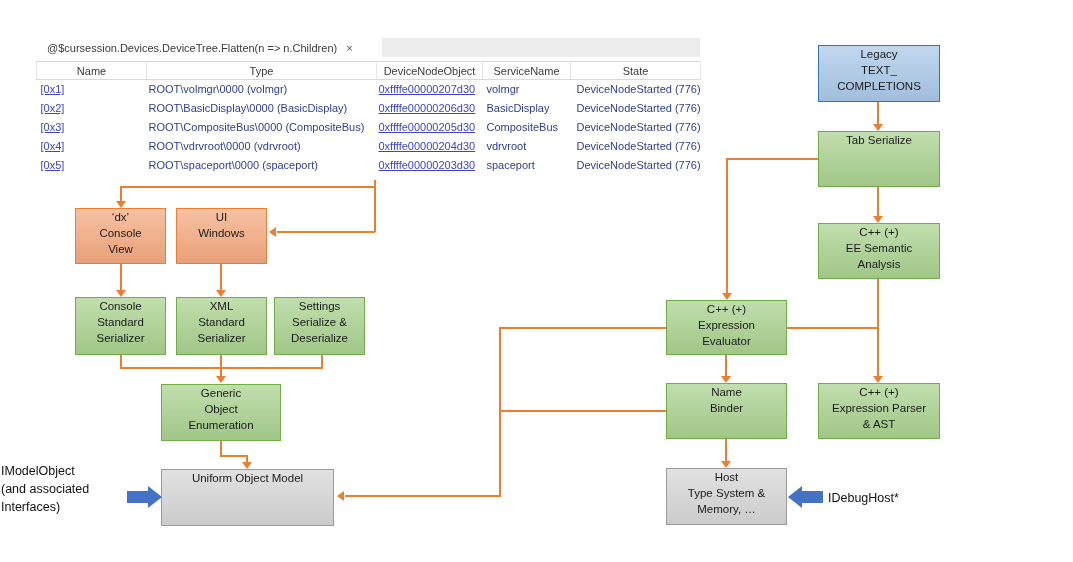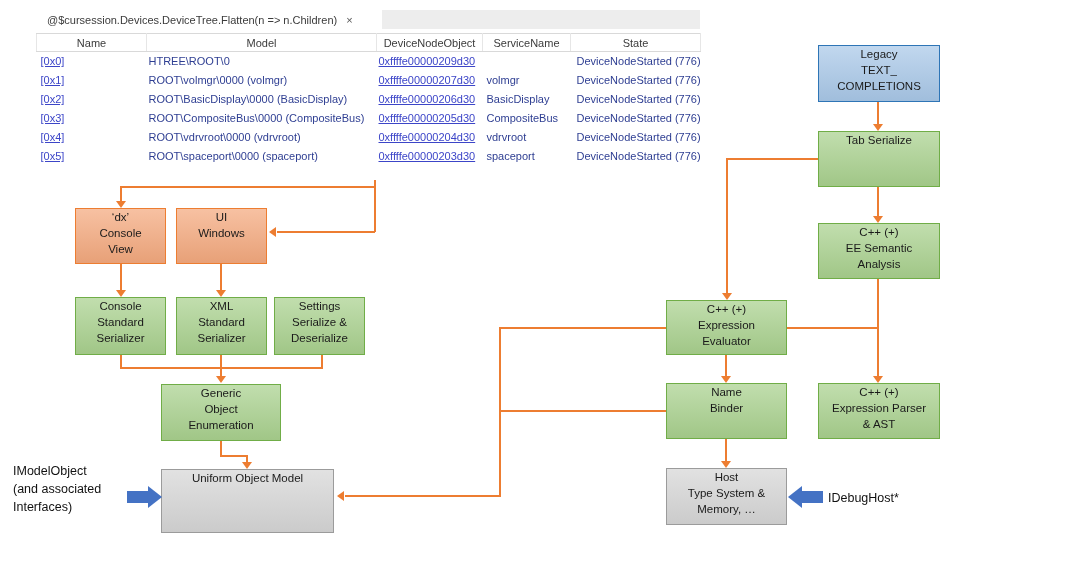--- a/index.html
+++ b/index.html
@@ -1,21 +1,21 @@
 <!DOCTYPE html>
 <html style="--connector-orange: #ED7D31; --box-green-fill: #A9D18E; --box-green-border: #70AD47; --box-orange-fill: #F4A97E; --box-orange-border: #ED7D31; --box-blue-fill: #A9C8E8; --box-blue-border: #2E75B6; --box-gray-fill: #D6D6D6; --box-gray-border: #9B9B9B; --block-arrow-blue: #4472C4; --link-blue: #3C45C8; --value-navy: #2E3E92; --header-text: #3B3B3B; --tab-strip-bg: #EDEDED; --grid-border: #D9D9D9;"><head>
 <meta charset="utf-8">
 <style>
   * { margin:0; padding:0; box-sizing:border-box; }
   html,body { background:#fff; }
   body { font-family:"Liberation Sans", sans-serif; }
   #stage { position:relative; width:1073px; height:562px; background:#fff; overflow:hidden; }
 
   
-  #grid-wrap { position:absolute; left:36px; top:10px; width:664px; }
+  #grid-wrap { position:absolute; left:36px; top:38px; width:664px; }
   #tab-strip { height:19px; background:var(--tab-strip-bg,#EDEDED); display:flex; align-items:stretch; }
   #query-tab { background:#fff; width:346px; display:flex; align-items:center; padding:0 8px 0 11px;
                font-size:11px; color:var(--header-text,#3B3B3B); white-space:nowrap; overflow:hidden; }
   #query-tab .close { margin-left:9px; font-size:11px; color:#555; cursor:default; }
   #device-table { border-collapse:collapse; width:664px; margin-top:4px; table-layout:fixed; }
   #device-table col.c-name  { width:110px; }
   #device-table col.c-value { width:230px; }
   #device-table col.c-dno   { width:106px; }
   #device-table col.c-svc   { width:88px;  }
   #device-table col.c-state { width:130px; }
@@ -46,39 +46,39 @@
   #box-parser        { left:818px; top:383px; width:122px; height:56px; }
   #box-evaluator     { left:666px; top:300px; width:121px; height:55px; }
   #box-binder        { left:666px; top:383px; width:121px; height:56px; }
   #box-host          { left:666px; top:468px; width:121px; height:57px; }
   #box-dx            { left:75px;  top:208px; width:91px;  height:56px; }
   #box-uiwin         { left:176px; top:208px; width:91px;  height:56px; }
   #box-conser        { left:75px;  top:297px; width:91px;  height:58px; }
   #box-xmlser        { left:176px; top:297px; width:91px;  height:58px; }
   #box-setser        { left:274px; top:297px; width:91px;  height:58px; }
   #box-generic       { left:161px; top:384px; width:120px; height:57px; }
-  #box-uom           { left:161px; top:469px; width:173px; height:64px; }
+  #box-uom           { left:161px; top:469px; width:173px; height:57px; }
 
   
   .cn { position:absolute; background:var(--connector-orange,#ED7D31); }
   .ah { position:absolute; width:0; height:0; }
   .ah.down { border-left:5px solid transparent; border-right:5px solid transparent;
              border-top:7px solid var(--connector-orange,#ED7D31); }
   .ah.left { border-top:5px solid transparent; border-bottom:5px solid transparent;
              border-right:7px solid var(--connector-orange,#ED7D31); }
 
   
   .ba-body { position:absolute; height:12px; width:21px; background:var(--block-arrow-blue,#4472C4); }
   .ba-head { position:absolute; width:0; height:0; border-top:11px solid transparent; border-bottom:11px solid transparent; }
   .ba-head.right { border-left:14px solid var(--block-arrow-blue,#4472C4); }
   .ba-head.left  { border-right:14px solid var(--block-arrow-blue,#4472C4); }
 
   
   .side-label { position:absolute; font-size:12.5px; line-height:18px; color:#111; white-space:pre-line; }
-  #lbl-imodel { left:13px;  top:462px; }
+  #lbl-imodel { left:1px;  top:462px; }
   #lbl-idebug { left:828px; top:489px; }
 </style>
 </head>
 <body>
 
 <div id="stage">
 
   <div id="grid-wrap">
     <div id="tab-strip">
       <div id="query-tab">
@@ -90,34 +90,27 @@
       <colgroup>
           <col class="c-name">
           <col class="c-value">
           <col class="c-dno">
           <col class="c-svc">
           <col class="c-state">
         </colgroup>
       <thead>
         <tr>
           <th>Name</th>
-          <th>Model</th>
+          <th>Type</th>
           <th>DeviceNodeObject</th>
           <th>ServiceName</th>
           <th>State</th>
         </tr>
       </thead>
       <tbody>
-          <tr>
-            <td><span class="link">[0x0]</span></td>
-            <td>HTREE\ROOT\0</td>
-            <td><span class="link">0xffffe00000209d30</span></td>
-            <td></td>
-            <td>DeviceNodeStarted (776)</td>
-          </tr>
           <tr>
             <td><span class="link">[0x1]</span></td>
             <td>ROOT\volmgr\0000 (volmgr)</td>
             <td><span class="link">0xffffe00000207d30</span></td>
             <td>volmgr</td>
             <td>DeviceNodeStarted (776)</td>
           </tr>
           <tr>
             <td><span class="link">[0x2]</span></td>
             <td>ROOT\BasicDisplay\0000 (BasicDisplay)</td>

